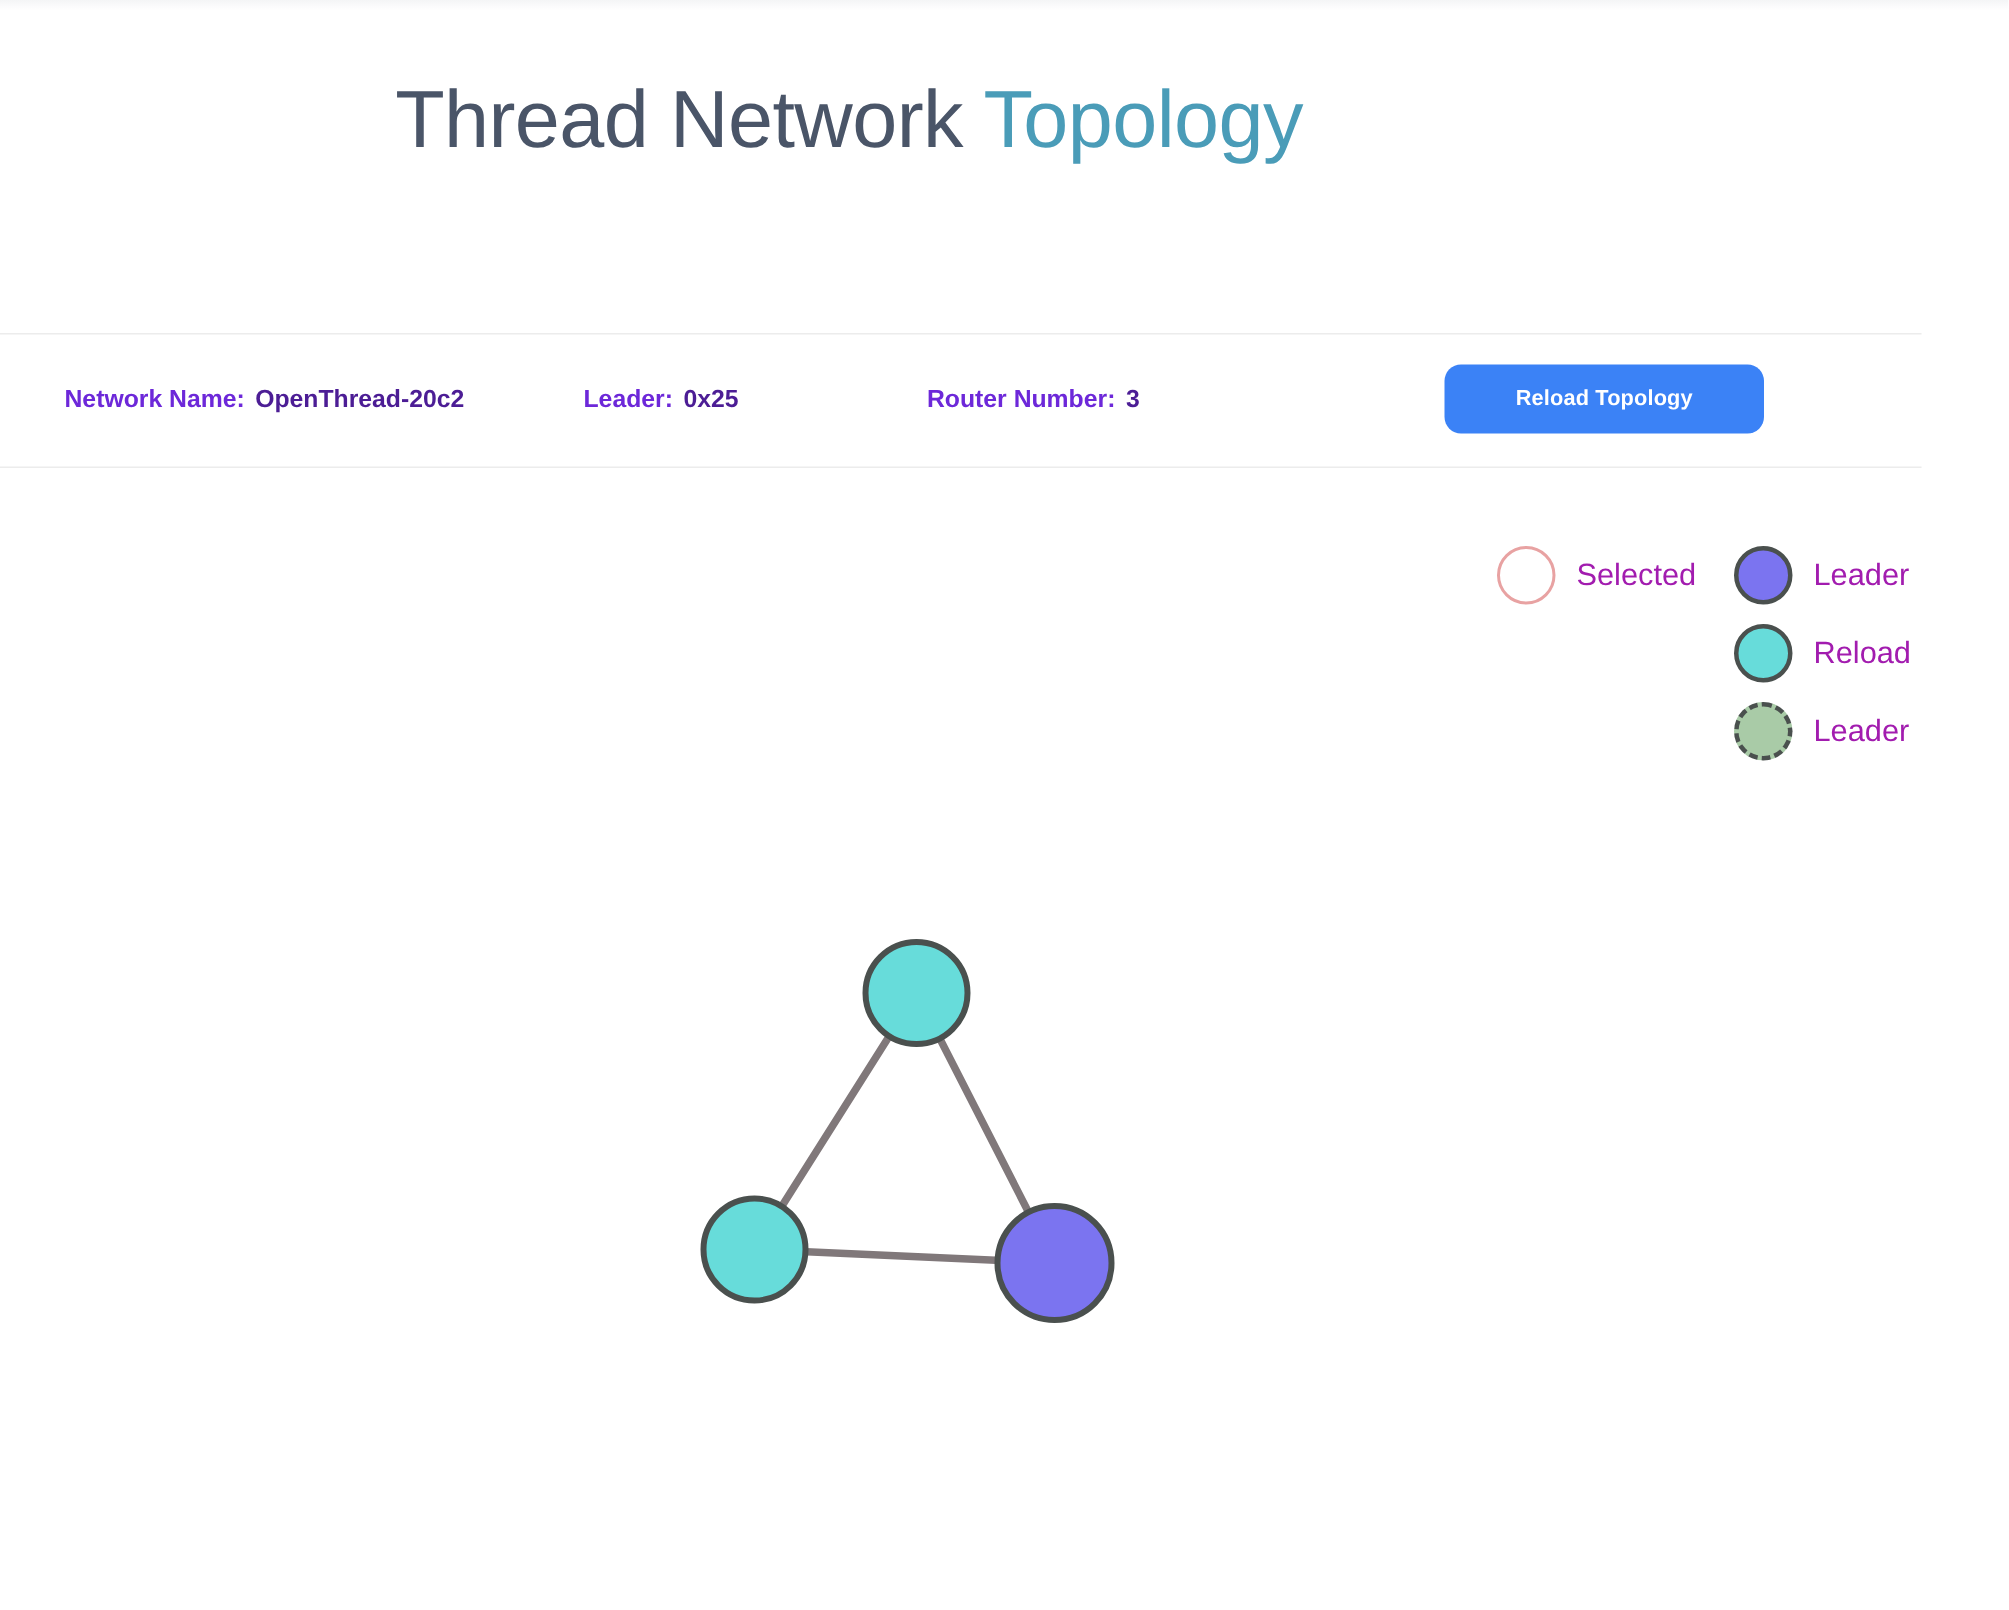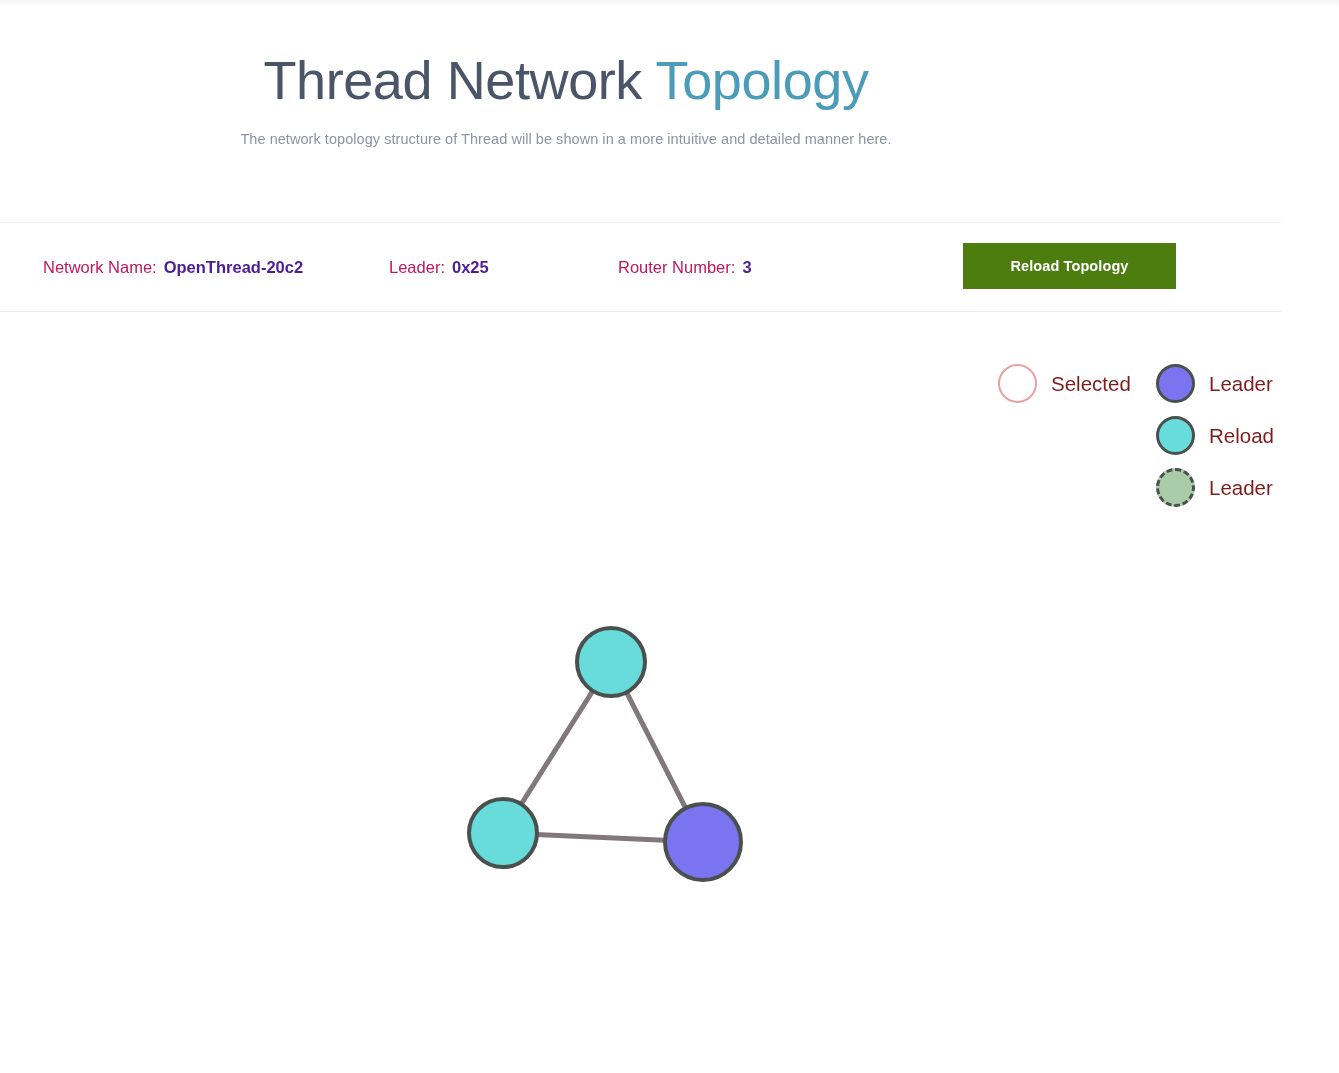--- a/index.html
+++ b/index.html
@@ -70,41 +70,41 @@
     height: 88px;
   }
   .info-item {
     position: absolute;
     top: 50%;
     transform: translateY(-50%);
     font-size: 16.5px;
     white-space: nowrap;
   }
   .info-label {
-    font-weight: 400;
-    color: #be185d;
+    font-weight: 700;
+    color: #6d28d9;
   }
   .info-value {
     font-weight: 700;
     color: #4c1d95;
     margin-left: 7px;
   }
   .info-network { left: 43px; }
   .info-leader  { left: 389px; }
   .info-routers { left: 618px; }
 
   .reload-button {
     position: absolute;
     left: 963px;
     top: 243px;
     width: 213px;
     height: 46px;
-    background: #4d7c0f;
+    background: #3b82f6;
     border: none;
-    border-radius: 0;
+    border-radius: 11px;
     color: #ffffff;
     font-family: "Liberation Sans", sans-serif;
     font-size: 14.5px;
     font-weight: 700;
     letter-spacing: 0.1px;
     cursor: pointer;
     padding: 0;
   }
 
   
@@ -145,21 +145,21 @@
     border: 3px solid #4a504e;
   }
   .swatch-child {
     background: #a9cba7;
     border: 3px dashed #4a504e;
   }
   .legend-label {
     margin-left: 14px;
     font-size: 20.5px;
     font-weight: 400;
-    color: #7f1d1d;
+    color: #a21caf;
     white-space: nowrap;
   }
 
   
   .topology-canvas {
     position: absolute;
     top: 320px;
     left: 0;
     width: 1339px;
     height: 753px;
@@ -170,21 +170,20 @@
     height: 753px;
   }
 </style>
 </head>
 <body>
 
 <div class="top-strip"></div>
 
 <div class="header">
   <h1 class="page-title"><span>Thread Network </span><span class="accent">Topology</span></h1>
-  <p class="page-subtitle">The network topology structure of Thread will be shown in a more intuitive and detailed manner here.</p>
 </div>
 
 <div class="divider divider-top"></div>
 
 <div class="info-bar">
   <div class="info-item info-network">
     <span class="info-label">Network Name:</span><span class="info-value">OpenThread-20c2</span>
   </div>
   <div class="info-item info-leader">
     <span class="info-label">Leader:</span><span class="info-value">0x25</span>

